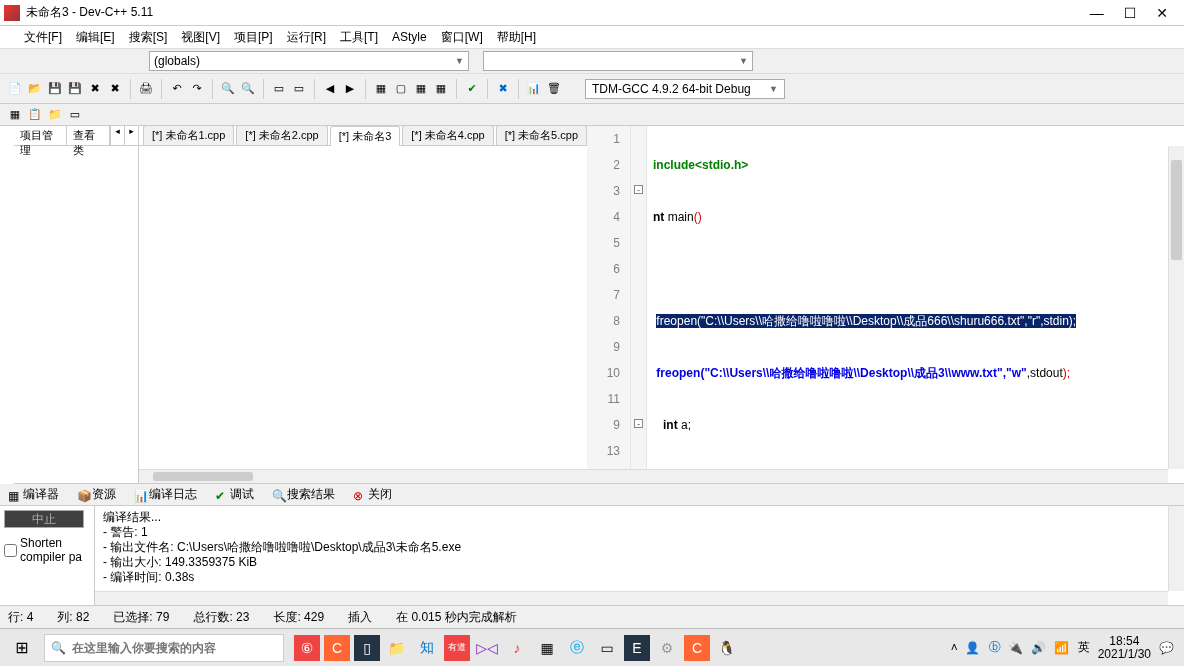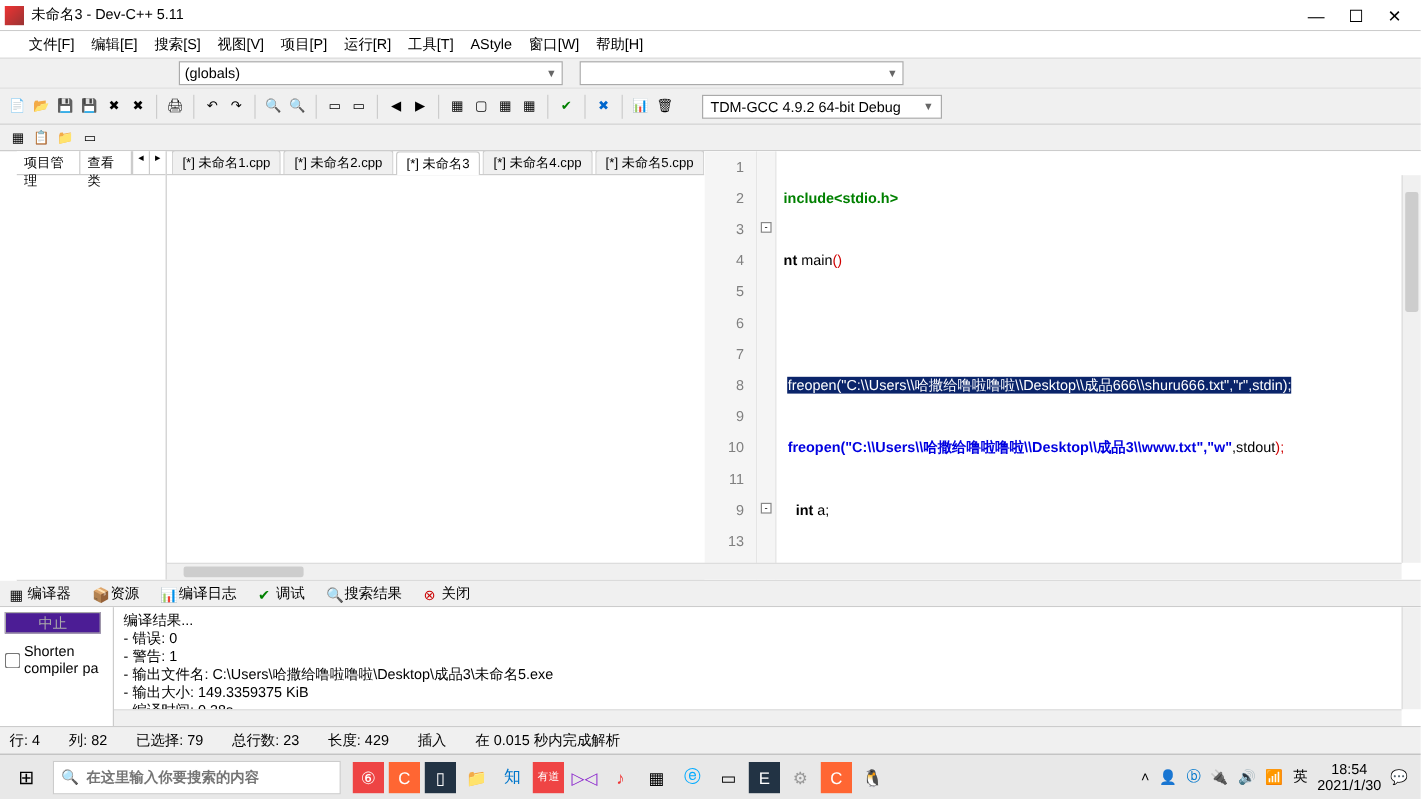--- a/index.html
+++ b/index.html
@@ -47,21 +47,21 @@
 .blue { color: #0000e0; font-weight: bold; }
 .scrollv { position: absolute; right: 0; top: 20px; bottom: 14px; width: 16px; background: #f0f0f0; border-left: 1px solid #ddd; }
 .scrollv .thumb { position: absolute; left: 2px; right: 2px; top: 14px; height: 100px; background: #cdcdcd; border-radius: 2px; }
 .scrollh { position: absolute; left: 0; right: 16px; bottom: 0; height: 14px; background: #f0f0f0; border-top: 1px solid #ddd; }
 .scrollh .thumb { position: absolute; top: 2px; bottom: 2px; left: 14px; width: 100px; background: #cdcdcd; border-radius: 2px; }
 .bottom-tabs { height: 22px; display: flex; align-items: center; padding: 0 4px; background: #f0f0f0; border-bottom: 1px solid #ccc; gap: 10px; }
 .bt-tab { display: flex; align-items: center; gap: 3px; cursor: pointer; padding: 2px 4px; }
 .bt-ico { width: 12px; height: 12px; display: inline-block; }
 .bottom-panel { height: 100px; display: flex; background: #fff; border-bottom: 1px solid #ccc; position: relative; }
 .bp-left { width: 95px; border-right: 1px solid #ccc; padding: 4px; }
-.bp-abort { background: #4c1d95; border: 1px solid #aaa; width: 80px; height: 18px; text-align: center; color: #aaa; margin-bottom: 8px; }
+.bp-abort { background: #404040; border: 1px solid #aaa; width: 80px; height: 18px; text-align: center; color: #aaa; margin-bottom: 8px; }
 .bp-check { display: flex; align-items: center; gap: 3px; font-size: 11px; }
 .bp-out { flex: 1; font-family: SimSun, monospace; font-size: 11px; padding: 4px 8px; line-height: 15px; overflow: hidden; }
 .statusbar { height: 22px; display: flex; align-items: center; padding: 0 8px; background: #f0f0f0; gap: 24px; font-size: 11px; }
 .taskbar { height: 38px; background: #e8e8e8; display: flex; align-items: center; border-top: 1px solid #bbb; }
 .tb-start { width: 44px; height: 100%; display: flex; align-items: center; justify-content: center; cursor: pointer; }
 .tb-start .win { font-size: 16px; }
 .tb-search { flex: 0 0 240px; height: 28px; border: 1px solid #ccc; background: #fff; display: flex; align-items: center; padding: 0 6px; gap: 6px; }
 .tb-tray { margin-left: auto; display: flex; align-items: center; gap: 8px; padding: 0 10px; font-size: 11px; }
 .tb-time { text-align: center; line-height: 13px; }
 .tb-icons { display: flex; gap: 4px; align-items: center; margin-left: 10px; }
@@ -244,21 +244,20 @@
 <div class="bottom-panel">
   <div class="bp-left">
     <div class="bp-abort">中止</div>
     <label class="bp-check">
         <input type="checkbox" style="">
         <span>Shorten compiler pa</span>
       </label>
   </div>
   <div class="bp-out">
     <div>编译结果...</div>
-    <div>- 错误: 0</div>
     <div>- 警告: 1</div>
     <div>- 输出文件名: C:\Users\哈撒给噜啦噜啦\Desktop\成品3\未命名5.exe</div>
     <div>- 输出大小: 149.3359375 KiB</div>
     <div>- 编译时间: 0.38s</div>
   </div>
   <div style="position:absolute;right:0;top:0;bottom:14px;width:16px;background:#f0f0f0;border-left:1px solid #ddd"></div>
   <div style="position:absolute;left:95px;right:16px;bottom:0;height:14px;background:#f0f0f0;border-top:1px solid #ddd"></div>
 </div>
 
 <div class="statusbar">

